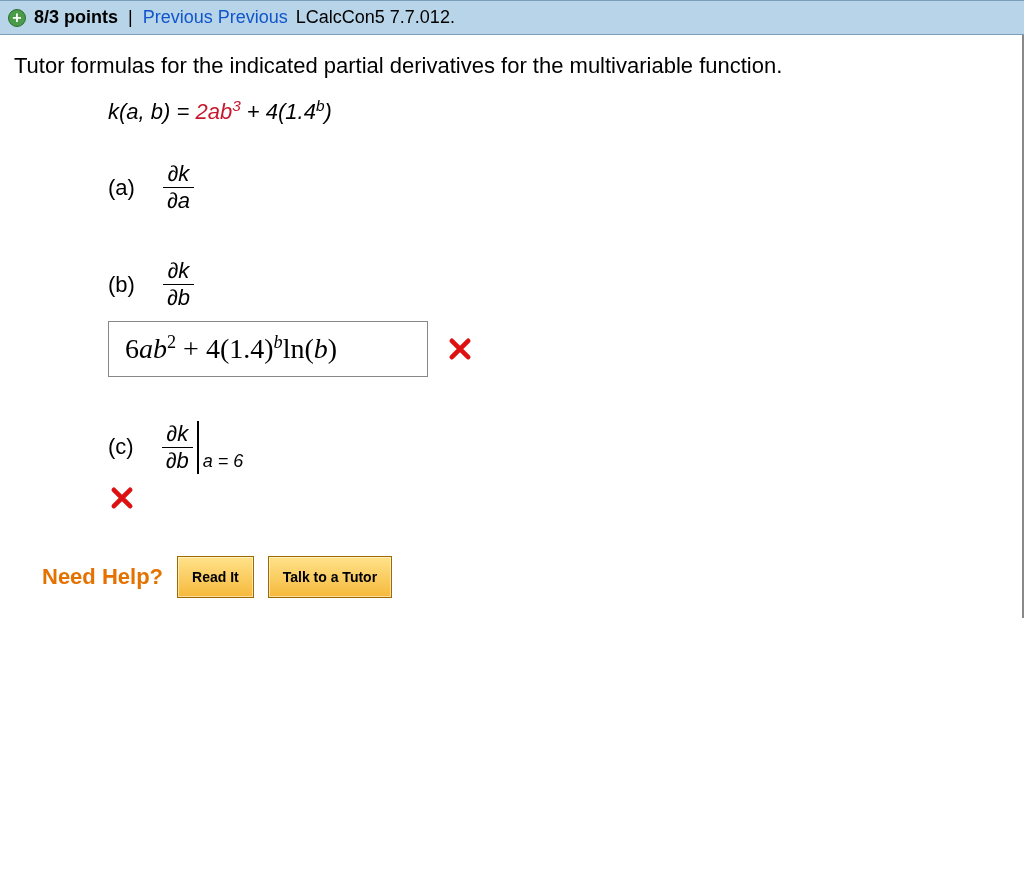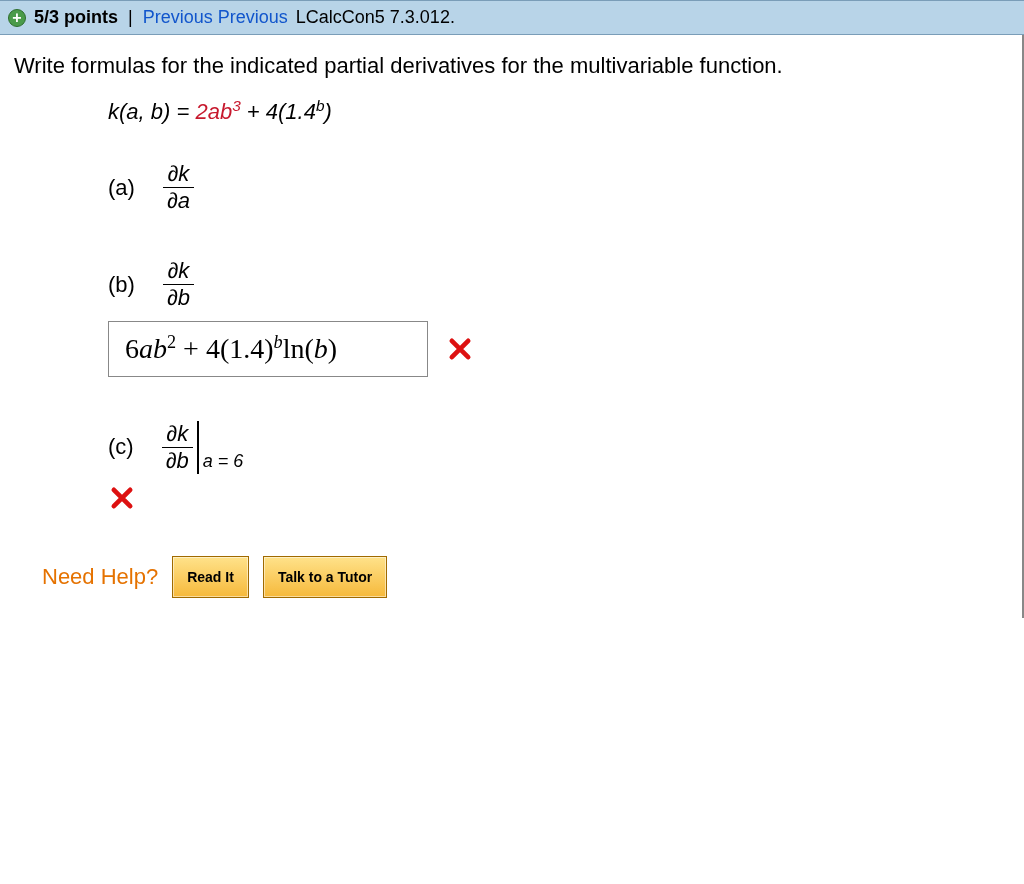--- a/index.html
+++ b/index.html
@@ -137,49 +137,49 @@
   }
   .help-row {
     margin-top: 40px;
     display: flex;
     align-items: center;
     gap: 14px;
     margin-left: 28px;
   }
   .need-help {
     color: #e57200;
-    font-weight: normal;
+    font-weight: bold;
     font-size: 22px;
     text-align: center;
   }
   .help-btn {
     background: linear-gradient(#ffe28a, #f6b93b);
     border: 1px solid #a06a00;
     padding: 12px 14px;
     font-weight: bold;
     font-family: Arial, sans-serif;
     font-size: 14px;
     cursor: pointer;
     color: #000;
     box-shadow: inset 0 0 0 1px rgba(255,255,255,0.5);
   }
 </style>
 </head>
 <body>
 
 <div class="header">
   <span class="plus-icon">+</span>
-  <span class="points">5/3 points</span>
+  <span class="points">8/3 points</span>
   <span class="sep">|</span>
   <span class="prev-answers">Previous Previous</span>
-  <span class="qcode">LCalcCon5 7.3.012.</span>
+  <span class="qcode">LCalcCon5 7.7.012.</span>
 </div>
 
 <div class="content">
-  <div class="prompt">Write formulas for the indicated partial derivatives for the multivariable function.</div>
+  <div class="prompt">Tutor formulas for the indicated partial derivatives for the multivariable function.</div>
 
   <div class="indent function-line">
     <span>k(a, b) = </span><span class="red"><span>2ab</span><sup>3</sup></span><span> + 4(1.4</span><sup><span style="font-style:italic">b</span></sup><span>)</span>
   </div>
 
   <div class="indent part">
     <div class="part-label-row">
       <span class="part-label">(a)</span>
       <span class="frac">
         <span class="num">∂k</span>

